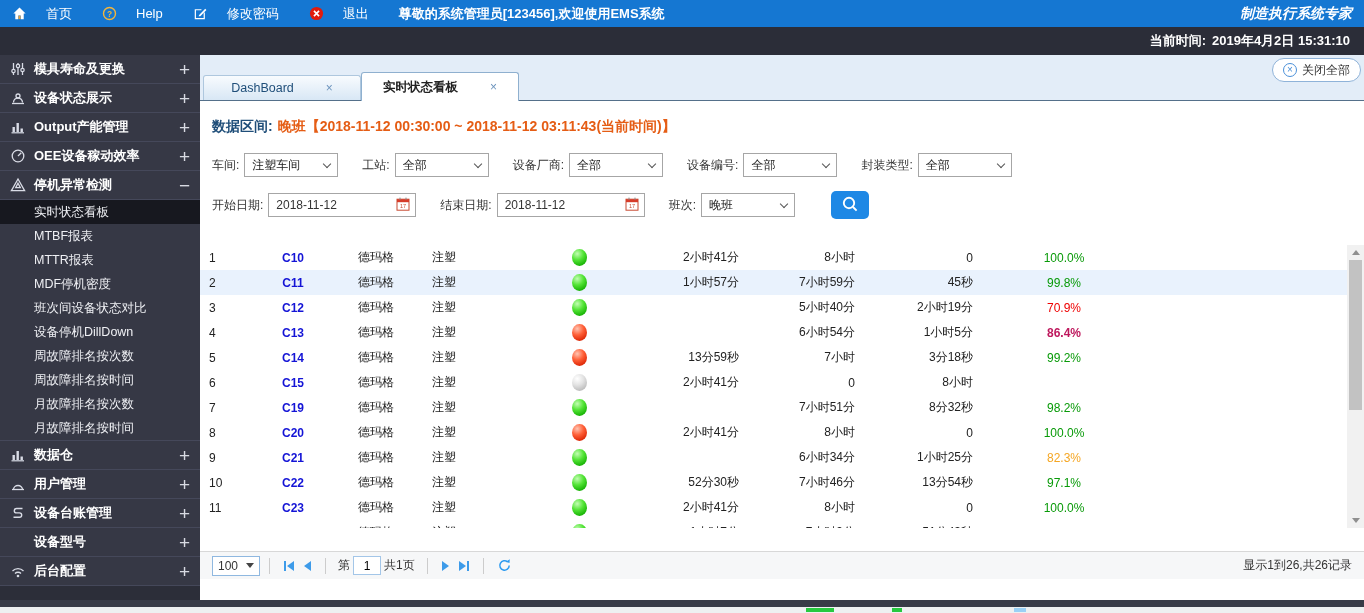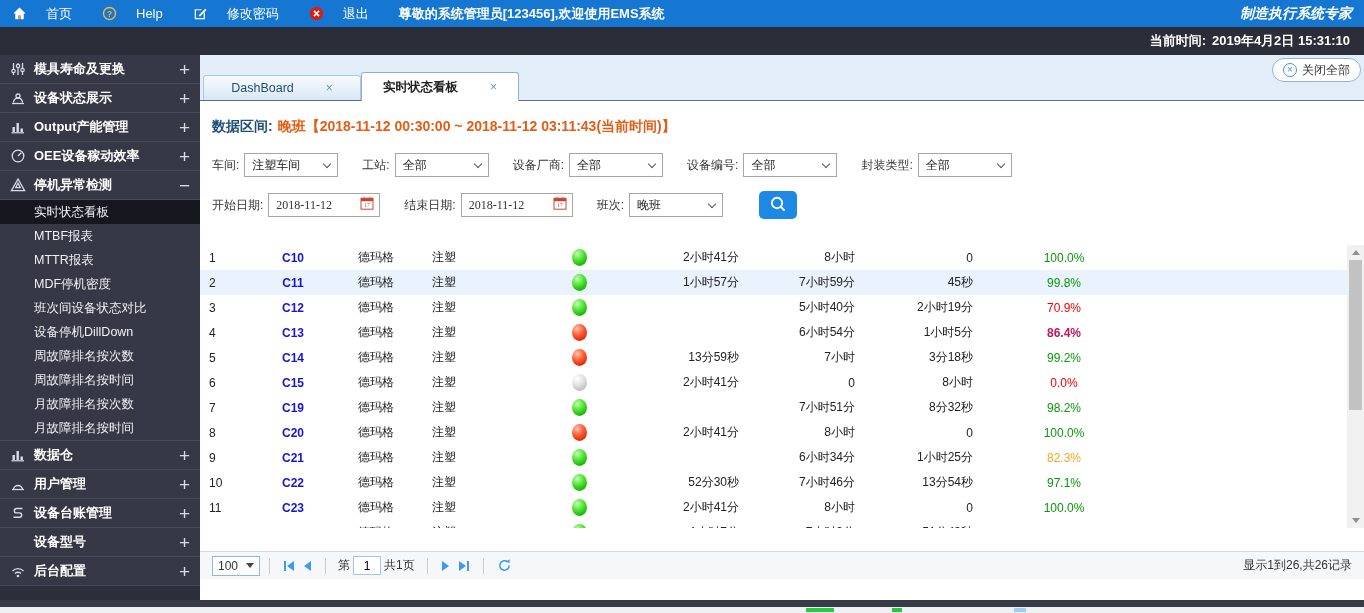--- a/index.html
+++ b/index.html
@@ -51,21 +51,21 @@
   .panel-top { height:144px; padding:14px 0 0 12px; }
   .datarange { font-size:14px; font-weight:bold; display:flex; align-items:center; height:24px; }
   .dr-label { color:#1f4e79; margin-right:5px; }
   .dr-value { color:#e55d15; }
   .filters-row { display:flex; align-items:center; font-size:12px; color:#333; margin-top:12px; height:28px; }
   .f-group { display:flex; align-items:center; margin-right:24px; }
   .f-label { margin-right:5px; white-space:nowrap; }
   .selectbox { width:94px; height:24px; border:1px solid #a6a6a6; background:#fff; display:flex; align-items:center; justify-content:space-between; padding:0 7px; cursor:pointer; }
   .selectbox .val { font-size:12px; color:#222; }
   .chev { width:6px; height:6px; border-right:1.2px solid #555; border-bottom:1.2px solid #555; transform:rotate(45deg); margin-top:-3px; flex-shrink:0; }
-  .datebox { width:112px; height:24px; border:1px solid #a6a6a6; background:#fff; display:flex; align-items:center; justify-content:space-between; padding:0 5px 0 7px; cursor:text;font-family:Liberation Serif, serif; }
+  .datebox { width:148px; height:24px; border:1px solid #a6a6a6; background:#fff; display:flex; align-items:center; justify-content:space-between; padding:0 5px 0 7px; cursor:text; }
   .datebox svg { width:14px; height:14px; }
   .searchbtn { width:38px; height:28px; background:var(--accent_blue,#1e88e5); border-radius:5px; display:flex; align-items:center; justify-content:center; margin-left:12px; cursor:pointer; }
   .searchbtn svg { width:18px; height:18px; }
 
   
   .thead { height:24px; background:var(--table_header_blue,#1b79d2); display:flex; padding-right:17px; flex-shrink:0; }
   .th { font-size:12px; font-weight:bold; color:#0e2f52; display:flex; align-items:center; justify-content:center; white-space:nowrap; }
   .tbody-wrap { position:relative; height:283px; overflow:hidden; }
   .tr { height:25px; display:flex; align-items:center; font-size:12px; color:#222; background:#fff; }
   .tr.hl { background:var(--highlight_row,#e9f2fd); }
@@ -519,23 +519,20 @@
                 </div>
                 <div class="td c2">德玛格</div>
                 <div class="td c3">注塑</div>
                 <div class="td c4"></div>
                 <div class="td c5">
                   <span class="led" style="background: radial-gradient(circle at 35% 28%, rgb(255, 255, 255) 0%, rgb(227, 227, 227) 40%, rgb(192, 192, 192) 75%, rgb(168, 168, 168) 100%);"></span>
                 </div>
                 <div class="td c6">2小时41分</div>
                 <div class="td c7">0</div>
                 <div class="td c8">8小时</div>
-                <div class="td c9">
-                  <span class="usage" style="color: rgb(238, 0, 0);">0.0%</span>
-                </div>
                 <div class="td c10"></div>
               </div>
               <div class="tr">
                 <div class="td c0">7</div>
                 <div class="td c1">
                   <span class="device">C19</span>
                 </div>
                 <div class="td c2">德玛格</div>
                 <div class="td c3">注塑</div>
                 <div class="td c4"></div>

